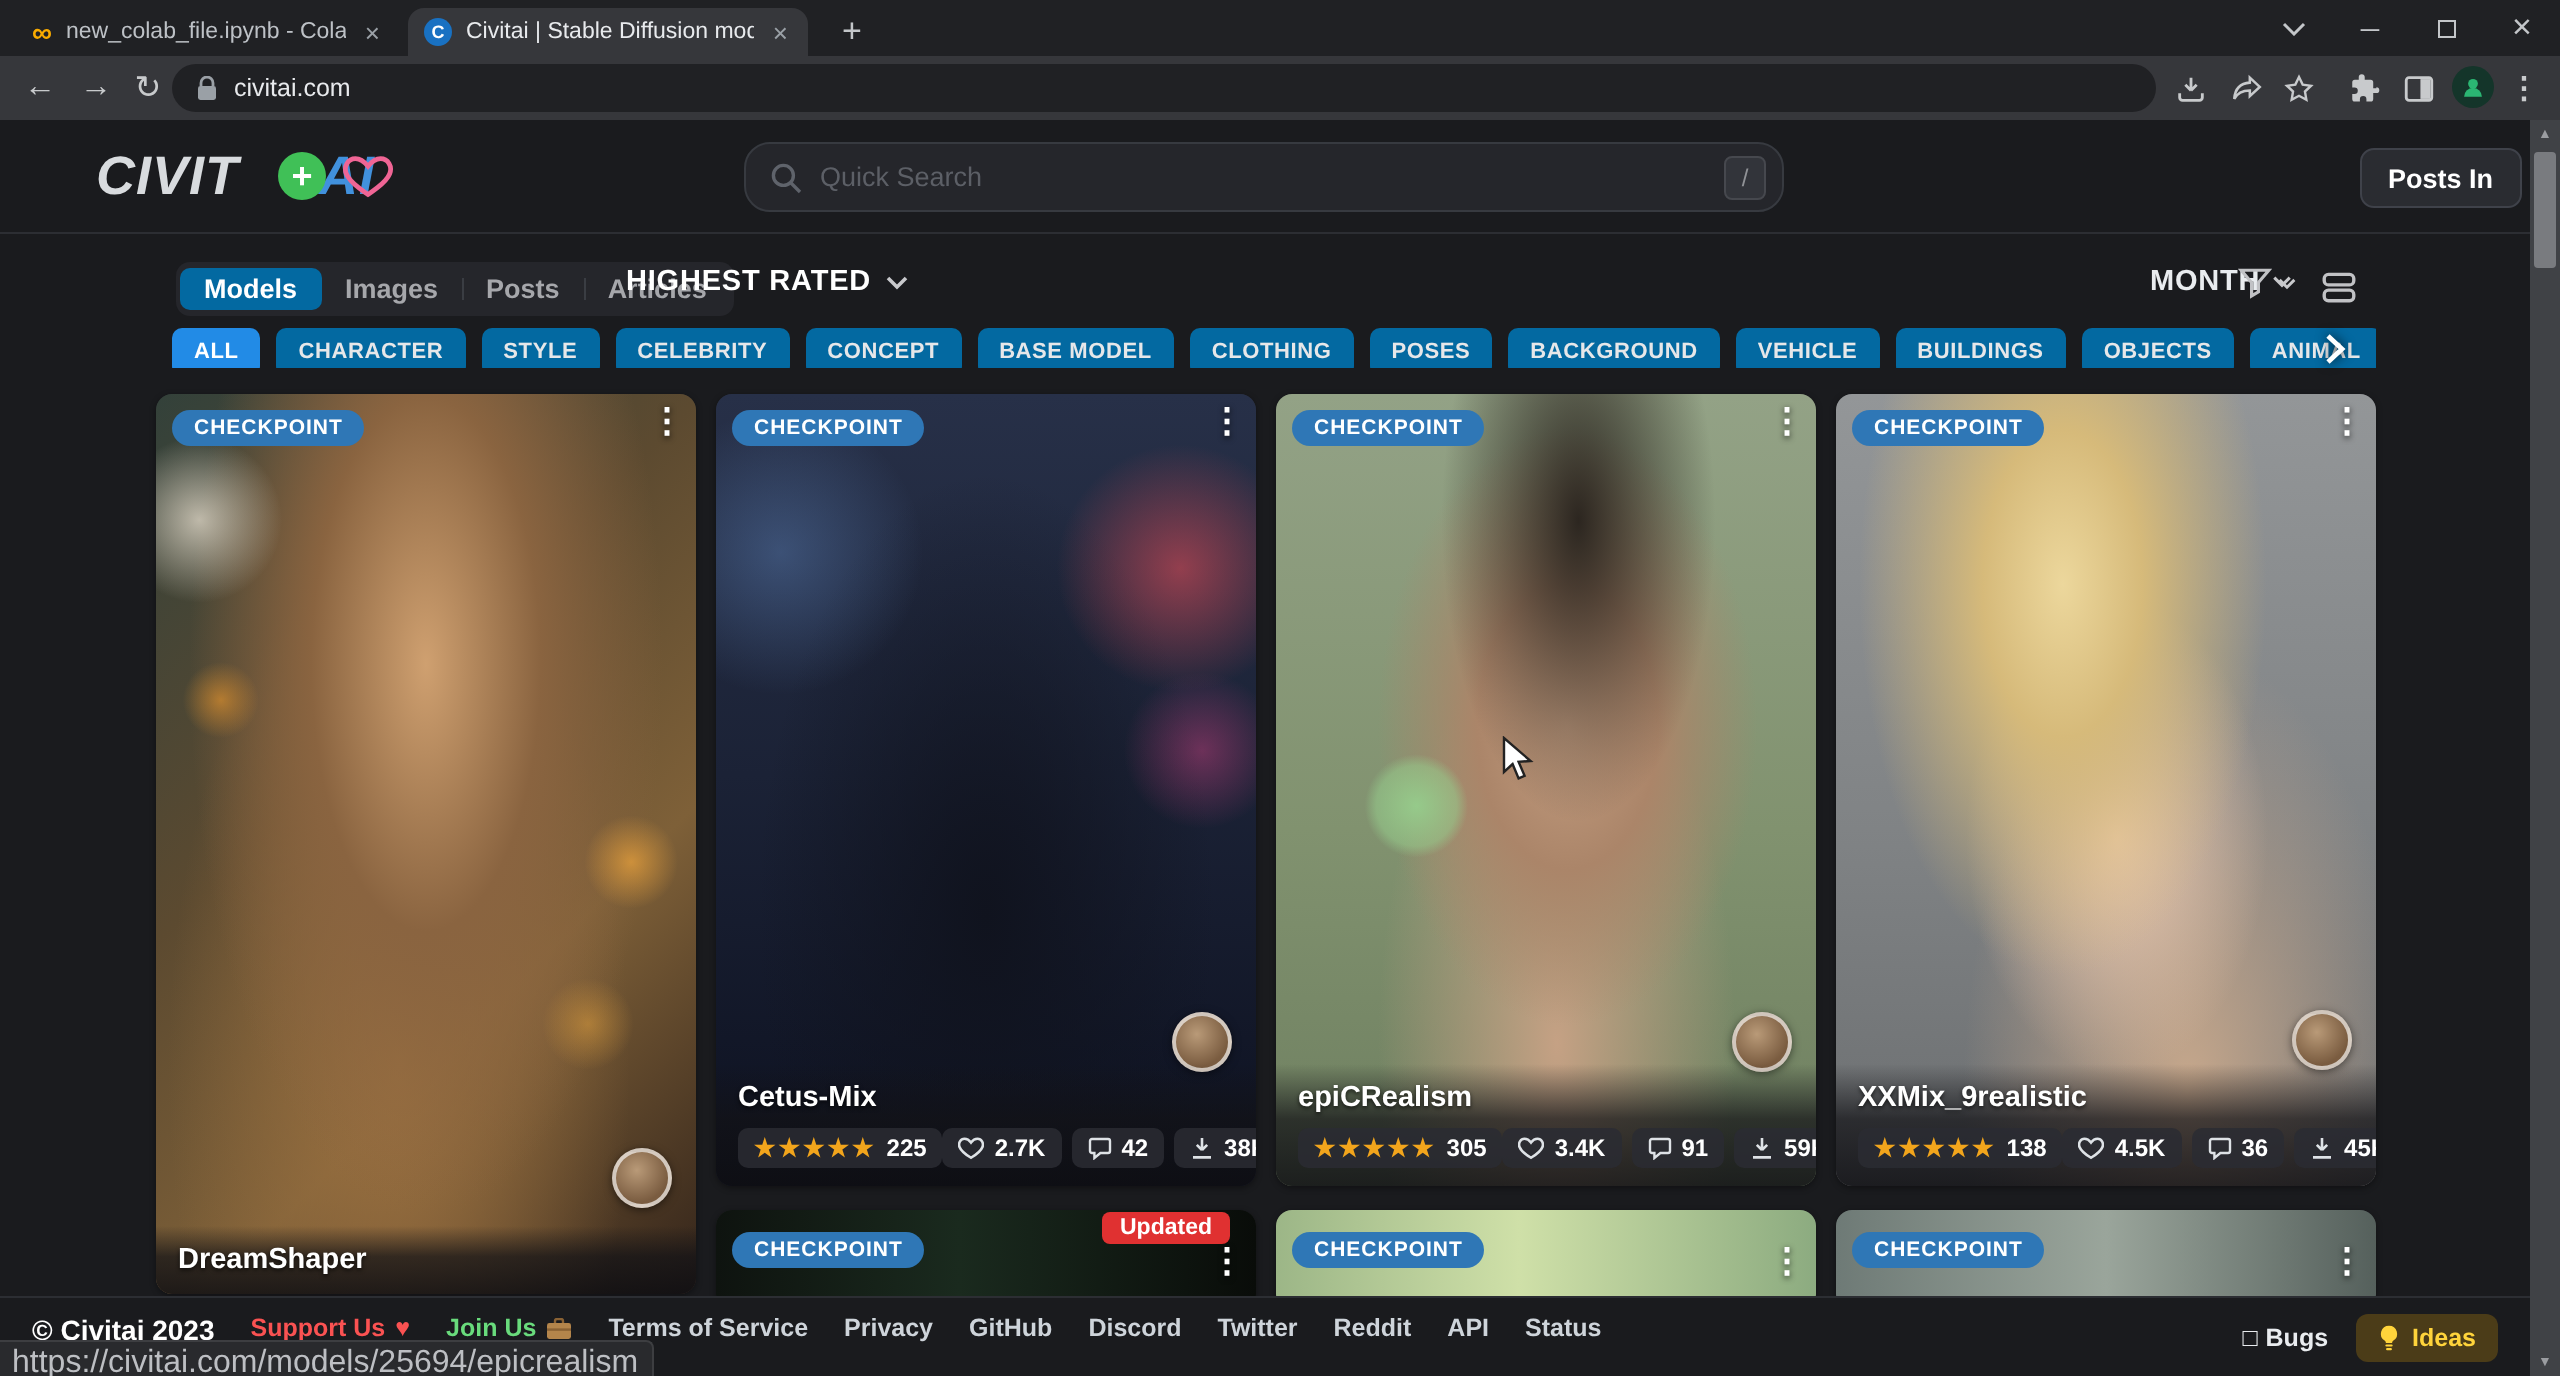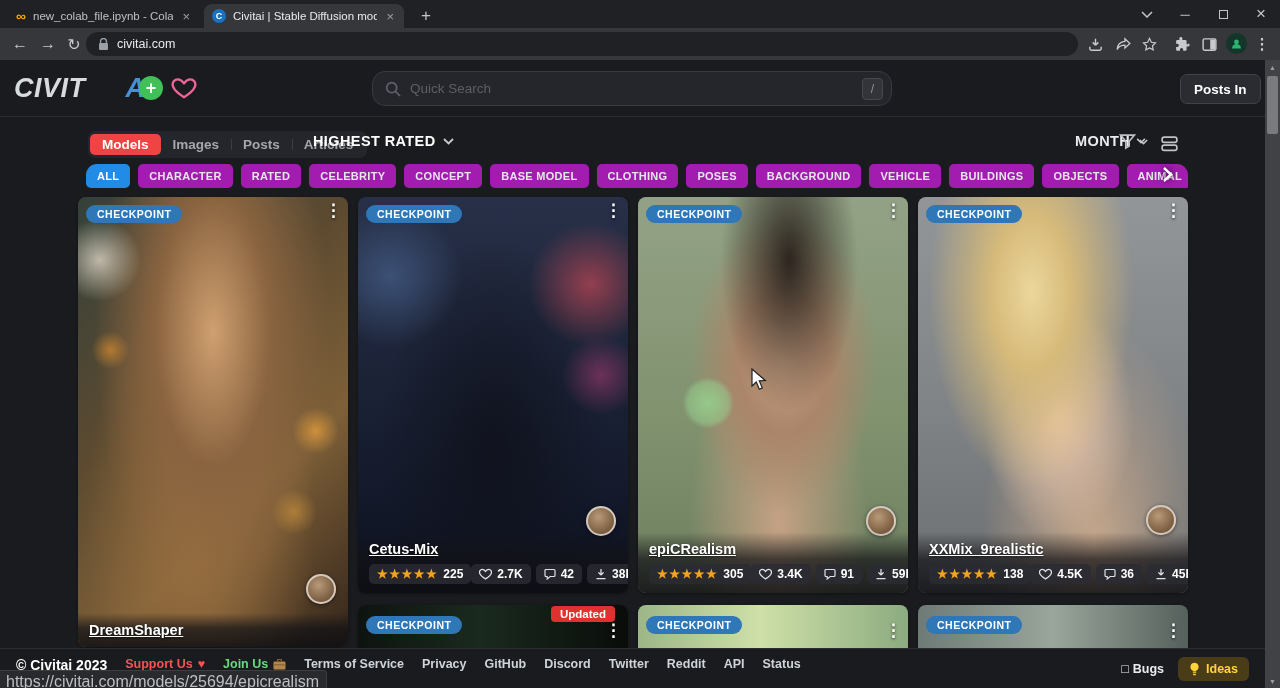--- a/index.html
+++ b/index.html
@@ -25,45 +25,45 @@
   .navbtn { position:absolute; top:6px; width:20px; height:20px; color:#c8cacc; font-size:16px; display:flex; align-items:center; justify-content:center; }
   .addressbar { position:absolute; left:86px; top:4px; width:992px; height:24px; background:#202124; border-radius:12px; display:flex; align-items:center; gap:8px; padding:0 12px; }
   .addressbar .url { font-size:12.5px; color:#e8eaed; }
   .tbicon { position:absolute; top:7px; width:18px; height:18px; color:#c8cacc; display:flex; align-items:center; justify-content:center; }
   .profile-avatar { position:absolute; left:1226px; top:5px; width:21px; height:21px; border-radius:50%; background:#14352a; display:flex; align-items:center; justify-content:center; }
   .kebab { color:#c8cacc; font-size:15px; font-weight:700; letter-spacing:0; }
 
   
   .site-header { position:absolute; top:60px; left:0; width:1265px; height:57px; background:#1a1b1e; border-bottom:1px solid #2c2e33; }
   .logo { position:absolute; left:14px; top:13px; font-size:27px; font-weight:900; font-style:italic; letter-spacing:0.5px; line-height:30px; }
-  .logo .p1 { color:#d8dbde; }
+  .logo .p1 { color:#d8dbde;margin-left:34px; }
   .logo .p2 { color:var(--logo-blue,#4191dd);margin-left:40px; }
   .create-btn { position:absolute; left:139px; top:16px; width:24px; height:24px; border-radius:50%; background:var(--plus-green,#40c057); color:#fff; font-size:18px; font-weight:700; display:flex; align-items:center; justify-content:center; line-height:1; }
   .fav-heart { position:absolute; left:171px; top:16px; width:26px; height:24px; color:var(--heart-pink,#f06595); }
   .search-box { position:absolute; left:372px; top:11px; width:520px; height:35px; background:#25262b; border:1px solid #373a40; border-radius:13px; display:flex; align-items:center; padding:0 8px 0 12px; gap:9px; }
   .search-box input { flex:1; background:transparent; border:none; outline:none; color:#c1c2c5; font-size:13.5px; font-family:"Liberation Sans",sans-serif; }
   .search-box input::placeholder { color:#5c5f66; }
   .kbd { width:21px; height:22px; background:#32343a; border:1px solid #46484e; border-radius:4px; color:#909296; font-size:12px; display:flex; align-items:center; justify-content:center; }
   .signin-btn { position:absolute; left:1180px; top:14px; height:30px; padding:0 13px; background:#2a2c31; border:1px solid #3f424a; border-radius:7px; color:#fff; font-size:13.5px; font-weight:600; display:flex; align-items:center; }
 
   
   .segmented { position:absolute; left:88px; top:131px; height:27px; background:#25262b; border-radius:7px; display:flex; align-items:center; padding:2px; }
   .seg-item { padding:3px 12px; font-size:13.5px; font-weight:600; color:#a6a7ab; border-radius:5px; position:relative; }
-  .seg-item.active { background:#ef4444; color:#fff; }
+  .seg-item.active { background:#0369a1; color:#fff; }
   .seg-item + .seg-item::before { content:""; position:absolute; left:0; top:5px; bottom:5px; width:1px; background:#3a3d43; }
   .seg-item.active::before, .seg-item.active + .seg-item::before { display:none; }
   .sort-control { position:absolute; left:313px; top:133px; display:flex; align-items:center; gap:7px; color:#fff; font-size:14.5px; font-weight:800; letter-spacing:0.4px; }
   .period-control { position:absolute; left:1043px; top:133px; display:flex; align-items:center; gap:6px; color:#e9ecef; font-size:14.5px; font-weight:800; letter-spacing:0.4px;margin-left:32px; }
   .filter-control { position:absolute; left:1119px; top:133px; display:flex; align-items:center; gap:3px; color:#c1c2c5; }
   .view-toggle { position:absolute; left:1160px; top:134px; color:#c1c2c5; }
   .chev { color:#c8c9cc; }
 
   
-  .cat-row { position:absolute; left:86px; top:164px; width:1102px; height:32px; display:flex; gap:8px; overflow:hidden;border-radius:11px; }
-  .cat-pill { flex:none; height:24px; padding:0 11px; display:flex; align-items:center; background:#a21caf; border-radius:5px; color:#e6e7e9; font-size:11px; font-weight:700; letter-spacing:0.3px; white-space:nowrap; }
+  .cat-row { position:absolute; left:86px; top:164px; width:1102px; height:20px; display:flex; gap:8px; overflow:hidden; }
+  .cat-pill { flex:none; height:24px; padding:0 11px; display:flex; align-items:center; background:#0369a1; border-radius:5px; color:#e6e7e9; font-size:11px; font-weight:700; letter-spacing:0.3px; white-space:nowrap; }
   .cat-pill.active { background:var(--accent-blue,#228be6); color:#fff; }
   .cat-chevron { position:absolute; left:1162px; top:166px; color:#fff; filter:drop-shadow(0 0 3px rgba(0,0,0,.9)); }
 
   
   .card { position:absolute; width:270px; border-radius:8px; overflow:hidden; background:#25262b; box-shadow:0 1px 3px rgba(0,0,0,.4); }
   .card-img { position:absolute; inset:0; }
   .img1 { background:
     radial-gradient(circle at 8% 14%, rgba(222,214,198,.8) 0%, rgba(222,214,198,0) 9%),
     radial-gradient(circle at 12% 34%, rgba(216,142,46,.7) 0%, rgba(216,142,46,0) 5%),
     radial-gradient(circle at 88% 52%, rgba(224,156,60,.8) 0%, rgba(224,156,60,0) 7%),
@@ -88,21 +88,21 @@
     radial-gradient(ellipse at 52% 56%, #eccab0 0%, rgba(236,202,176,0) 38%),
     radial-gradient(ellipse at 65% 88%, #c7a88c 0%, rgba(199,168,140,0) 45%),
     linear-gradient(180deg, #939698 0%, #808385 55%, #6b6e70 100%); }
   .imgp2 { background:linear-gradient(90deg,#0e130f 0%, #1a2a1e 45%, #090c09 100%); }
   .imgp3 { background:linear-gradient(90deg,#9cb687 0%, #cfe0a8 45%, #8cab80 100%); }
   .imgp4 { background:linear-gradient(90deg,#6e7a76 0%, #9aa59b 50%, #55605c 100%); }
   .badge { position:absolute; top:8px; left:8px; background:var(--badge-blue,#2f77b6); border-radius:999px; padding:3px 11px; font-size:10.5px; font-weight:700; letter-spacing:0.5px; color:#fff; }
   .card-kebab { position:absolute; top:5px; right:6px; color:#fff; font-size:17px; font-weight:700; text-shadow:0 1px 3px rgba(0,0,0,.8); line-height:1; }
   .card-avatar { position:absolute; right:12px; width:30px; height:30px; border-radius:50%; border:2px solid rgba(255,255,255,.65); background:radial-gradient(circle at 40% 35%, #b99a78 0%, #7a5c40 70%); box-shadow:0 1px 4px rgba(0,0,0,.5); }
   .card-overlay { position:absolute; left:0; right:0; bottom:0; padding:9px 11px 9px; background:linear-gradient(180deg, rgba(20,20,24,0) 0%, rgba(18,18,22,.72) 45%, rgba(14,14,18,.85) 100%); }
-  .card-title { font-size:14.5px; font-weight:600; color:#fff; text-shadow:0 1px 2px rgba(0,0,0,.7);text-decoration:underline; }
+  .card-title { font-size:14.5px; font-weight:600; color:#fff; text-shadow:0 1px 2px rgba(0,0,0,.7); }
   .stats-row { display:flex; justify-content:space-between; align-items:center; margin-top:7px; }
   .stat-pill { display:flex; align-items:center; gap:5px; background:rgba(42,44,50,.85); border-radius:5px; padding:3px 8px; color:#fff; font-size:12px; font-weight:700; }
   .stats-right { display:flex; gap:5px;align-items:center; }
   .stars { color:var(--star-gold,#f2a51c); font-size:12px; letter-spacing:1.5px; line-height:1; }
   .stat-icon { color:#dee2e6; }
   .updated-badge { position:absolute; top:1px; right:13px; background:var(--updated-red,#e03131); color:#fff; border-radius:4px; padding:2px 9px; font-size:11.5px; font-weight:600; }
 
   
   .footer { position:absolute; top:648px; left:0; width:1265px; height:40px; background:#1a1b1e; border-top:1px solid #2c2e33; display:flex; align-items:flex-start; padding:8px 16px 0; gap:18px; z-index:20; }
   .copyright { font-size:14px; font-weight:700; color:#fff; white-space:nowrap; }
@@ -250,21 +250,21 @@
 <div class="view-toggle">
   <svg width="19" height="19" viewBox="0 0 18 18">
       <rect x="2" y="3" width="14" height="5" rx="2" fill="none" stroke="currentColor" stroke-width="1.6"></rect>
       <rect x="2" y="10.5" width="14" height="5" rx="2" fill="none" stroke="currentColor" stroke-width="1.6"></rect>
     </svg>
 </div>
 
 <div class="cat-row">
   <div class="cat-pill active">ALL</div>
   <div class="cat-pill">CHARACTER</div>
-  <div class="cat-pill">RATED</div>
+  <div class="cat-pill">STYLE</div>
   <div class="cat-pill">CELEBRITY</div>
   <div class="cat-pill">CONCEPT</div>
   <div class="cat-pill">BASE MODEL</div>
   <div class="cat-pill">CLOTHING</div>
   <div class="cat-pill">POSES</div>
   <div class="cat-pill">BACKGROUND</div>
   <div class="cat-pill">VEHICLE</div>
   <div class="cat-pill">BUILDINGS</div>
   <div class="cat-pill">OBJECTS</div>
   <div class="cat-pill">ANIMAL</div>

